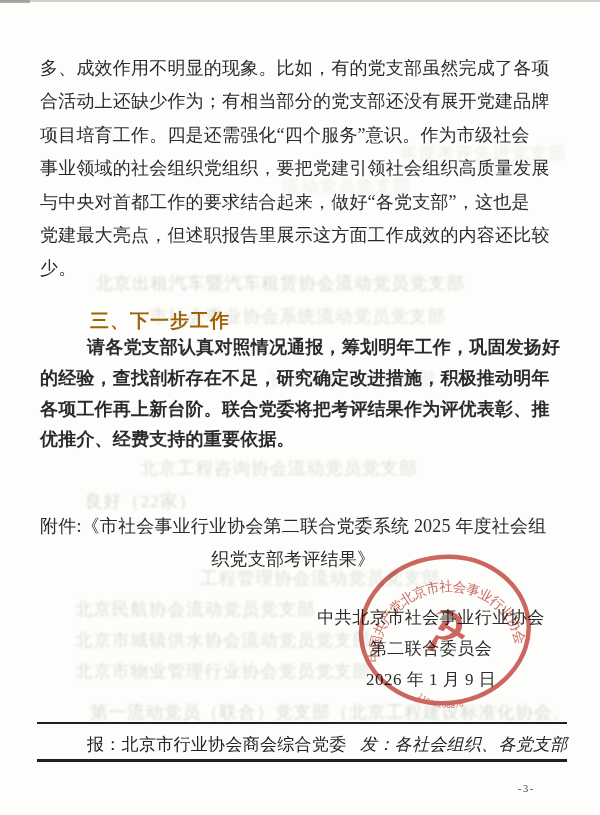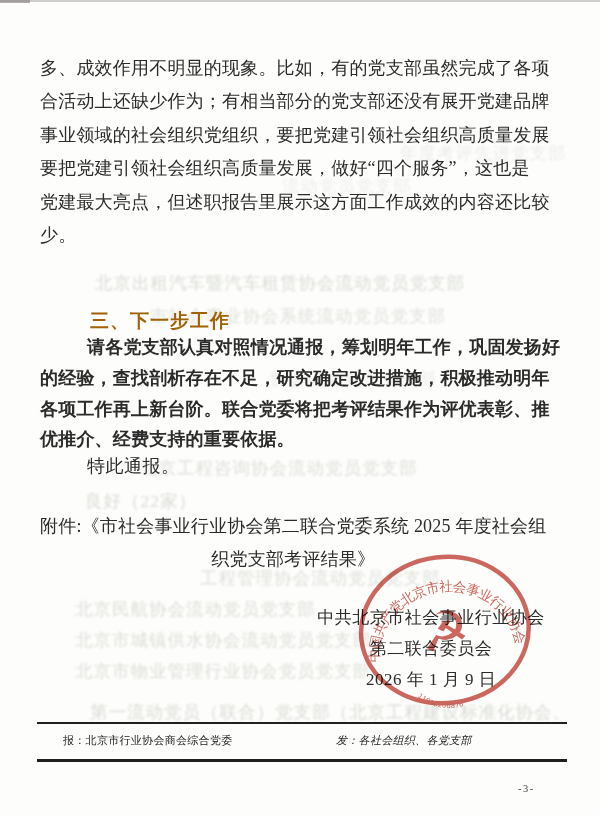--- a/index.html
+++ b/index.html
@@ -33,21 +33,21 @@
     color:#a9b2a4;font-size:17.5px;letter-spacing:1px;
     filter:blur(1.3px);
   }
 
   .seal{position:absolute;left:352px;top:550px;z-index:3;opacity:.82;mix-blend-mode:multiply;
         transform:rotate(-7deg);}
 
   .footer-rule{position:absolute;left:37px;width:530px;background:#1f1f1f;z-index:2;}
   .rule-top{top:722px;height:2px;}
   .rule-bottom{top:759px;height:2.5px;}
-  .footer-text{position:absolute;top:733px;font-size:11px;letter-spacing:.3px;white-space:nowrap;z-index:2;color:#222;}
+  .footer-text{position:absolute;top:733px;font-size:17px;letter-spacing:.3px;white-space:nowrap;z-index:2;color:#222;margin-left:24px;}
   .footer-report{left:63px;}
   .footer-distribute{left:336px;font-style:italic;}
   .page-num{position:absolute;top:783px;left:518px;font-size:10.5px;letter-spacing:1.5px;color:#454545;z-index:2;}
 </style>
 </head>
 <body>
 
 <div class="page">
 
   <div class="scan-edge-top"></div>
@@ -64,38 +64,36 @@
       <div class="ghost" style="left: 200px; top: 566px; opacity: 0.4;">工程管理协会流动党员党支部</div>
       <div class="ghost" style="left: 75px; top: 597px; opacity: 0.42;">北京民航协会流动党员党支部</div>
       <div class="ghost" style="left: 75px; top: 628px; opacity: 0.42;">北京市城镇供水协会流动党员党支部</div>
       <div class="ghost" style="left: 75px; top: 659px; opacity: 0.42;">北京市物业管理行业协会党员党支部</div>
       <div class="ghost" style="left: 90px; top: 700px; opacity: 0.45;">第一流动党员（联合）党支部（北京工程建设标准化协会、</div>
     </div>
 
   <div class="txt p1">
     <div class="line">多、成效作用不明显的现象。比如，有的党支部虽然完成了各项</div>
     <div class="line">合活动上还缺少作为；有相当部分的党支部还没有展开党建品牌</div>
+    <div class="line">项目培育工作。四是还需强化“四个服务”意识。作为市级社会</div>
     <div class="line">事业领域的社会组织党组织，要把党建引领社会组织高质量发展</div>
-    <div class="line">要把党建引领社会组织高质量发展，做好“四个服务”，这也是</div>
+    <div class="line">与中央对首都工作的要求结合起来，做好“各党支部”，这也是</div>
     <div class="line">党建最大亮点，但述职报告里展示这方面工作成效的内容还比较</div>
     <div class="line">少。</div>
   </div>
 
   <div class="sec-heading">三、下一步工作</div>
 
   <div class="txt p2">
     <div class="line indent">请各党支部认真对照情况通报，筹划明年工作，巩固发扬好</div>
     <div class="line">的经验，查找剖析存在不足，研究确定改进措施，积极推动明年</div>
     <div class="line">各项工作再上新台阶。联合党委将把考评结果作为评优表彰、推</div>
     <div class="line">优推介、经费支持的重要依据。</div>
   </div>
 
-  <div class="txt p3">
-    <div class="line">特此通报。</div>
-  </div>
 
   <div class="txt attach">
     <div class="line">附件:《市社会事业行业协会第二联合党委系统 2025 年度社会组</div>
     <div class="line">织党支部考评结果》</div>
   </div>
 
   <div class="txt sig">
     <div class="line">中共北京市社会事业行业协会</div>
     <div class="line">第二联合委员会</div>
     <div class="line">2026 年 1 月 9 日</div>

